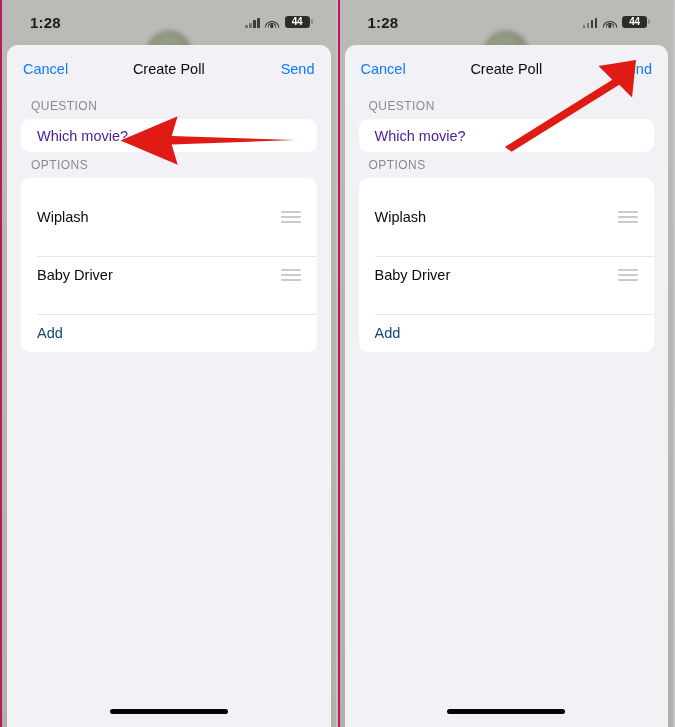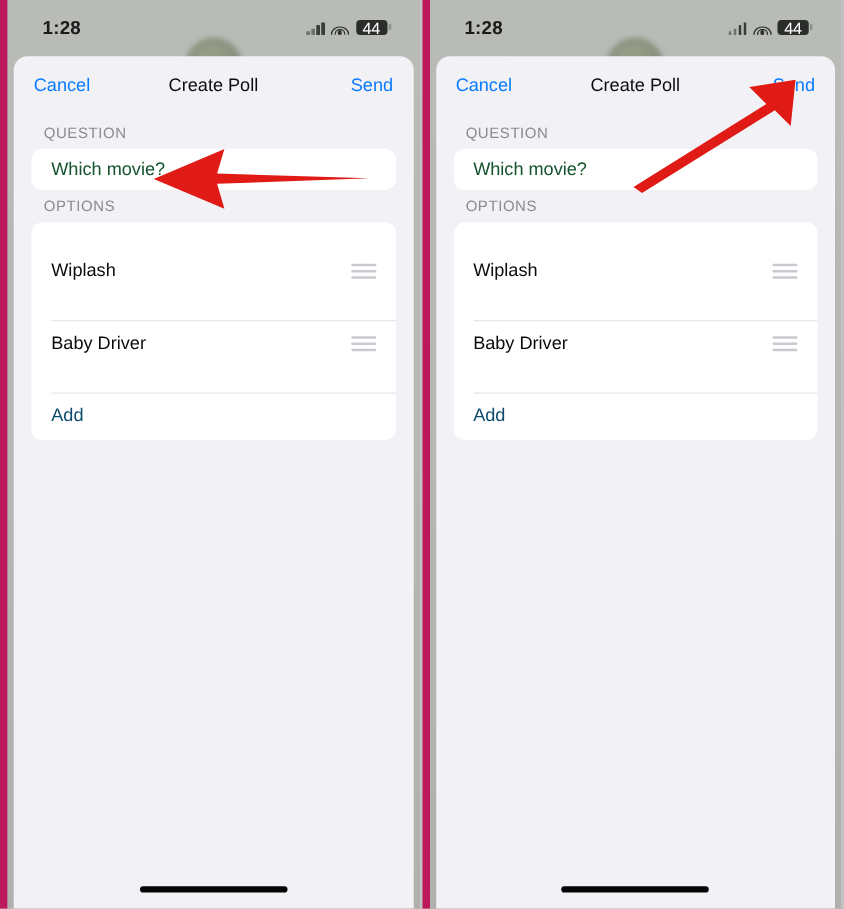--- a/index.html
+++ b/index.html
@@ -16,21 +16,21 @@
     background:#b9bcb9;
   }
 
   
   .panel {
     position:relative;
     width:337.5px;
     height:727px;
     overflow:hidden;
     background:#b5b8b4;
-    border-left:6px solid #be185d;
+    border-left:2px solid #be185d;
     border-right:2px solid #c3c4c6;
   }
 
   
   .backdrop {
     position:absolute;
     inset:0;
     background:
       radial-gradient(circle at 50% 58px, #8f9286 0 16px, rgba(143,146,134,0) 17px),
       linear-gradient(180deg,#b8bbb6 0%, #b3b6b1 60%, #aeb1ac 100%);
@@ -108,22 +108,22 @@
   }
   .battery:after {
     content:"";
     position:absolute;
     right:-3px; top:3.6px;
     width:2px; height:5px;
     border-radius:0 1.5px 1.5px 0;
     background:#8b8e8b;
   }
   .batt-num {
-    font-size:13px;
-    font-weight:normal;
+    font-size:10px;
+    font-weight:bold;
     color:#ffffff;
     line-height:1;
     letter-spacing:-.2px;
   }
 
   
   .sheet {
     position:absolute;
     left:5px; right:5px;
     top:45px; bottom:0;
@@ -166,21 +166,21 @@
     background:#ffffff;
     border-radius:9px;
     overflow:hidden;
   }
   .q-field {
     height:33px;
     display:flex;
     align-items:center;
     padding-left:16px;
     font-size:14.5px;
-    color:#14532d;
+    color:#4c1d95;
     text-align:center;
   }
   .opt-row {
     height:38px;
     display:flex;
     align-items:center;
     justify-content:space-between;
     padding:0 16px;
     position:relative;
     margin-top:20px;

